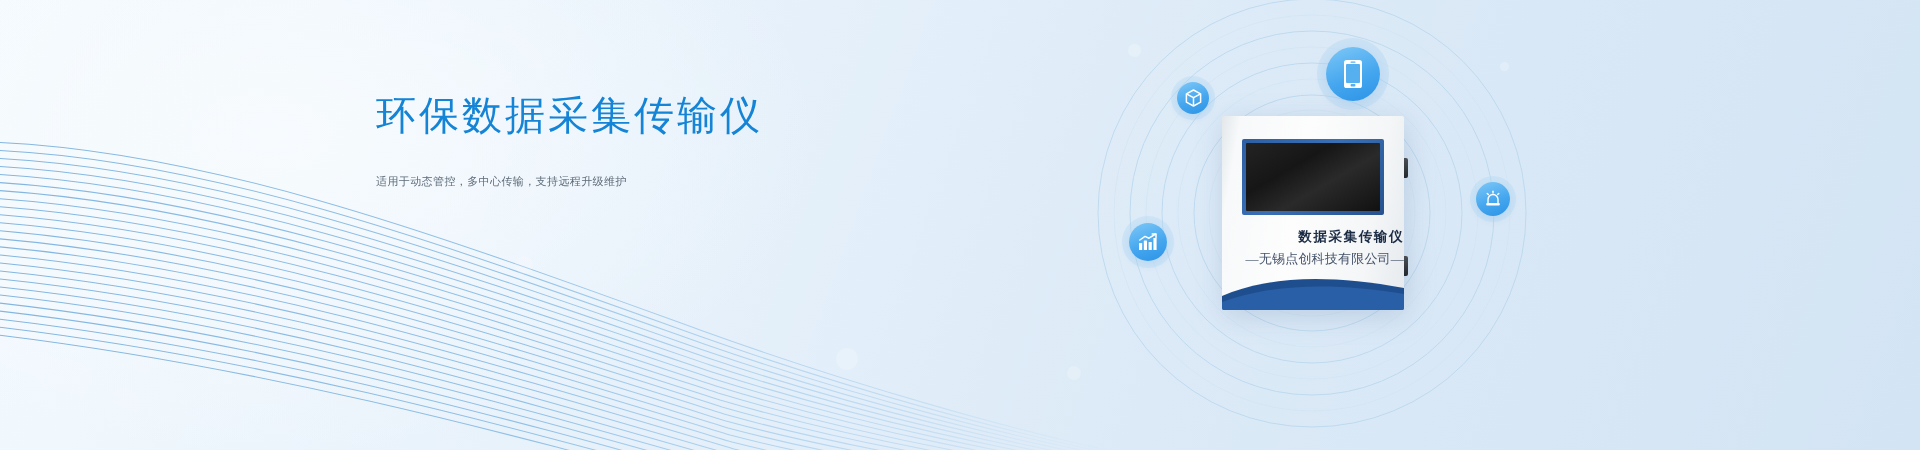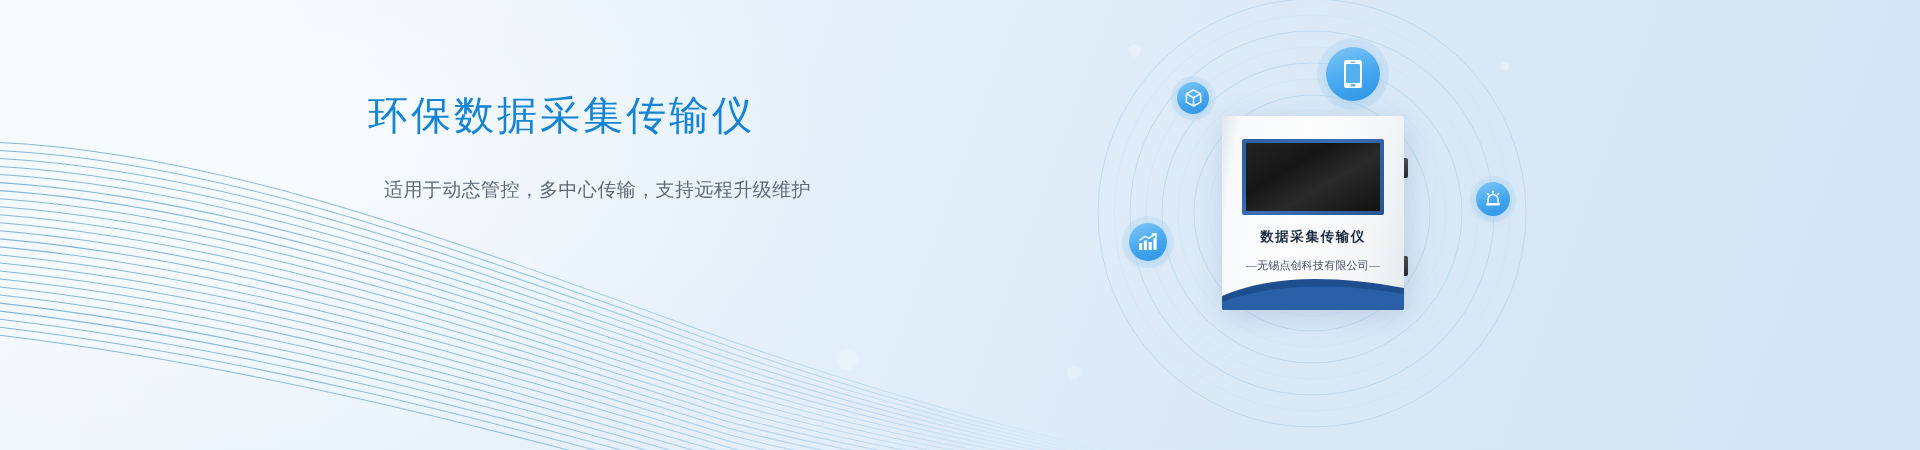--- a/index.html
+++ b/index.html
@@ -21,39 +21,38 @@
   }
 
   .bg-layer { position:absolute; inset:0; width:100%; height:100%; }
 
   
   .bokeh { position:absolute; border-radius:50%; background:rgba(255,255,255,.45); }
 
   
   #text-block {
     position:absolute;
-    left:368px; top:92px;
+    left:376px; top:92px;
     width:600px;
   }
   #page-title {
     font-size:40px;
     letter-spacing:3px;
     color:#1484d6;
     line-height:1.15;
     font-weight:400;
     white-space:nowrap;
   }
   #subtitle-list { margin-top:32px; }
   .subtitle-line {
-    font-size:19px;
+    font-size:11px;
     color:#5d6b78;
     line-height:2.08;
     letter-spacing:.4px;
     white-space:nowrap;
-    margin-left:16px;
   }
 
   
   #product-area {
     position:absolute;
     left:1080px; top:0;
     width:560px; height:450px;
   }
 
   
@@ -80,35 +79,35 @@
     padding:4px;
   }
   #device-screen {
     width:100%; height:100%;
     background:linear-gradient(150deg,#232323 0%,#161616 35%,#2a2a2a 60%,#111 100%);
     border-radius:1px;
   }
   #device-label {
     position:absolute;
     left:0; right:0; top:112px;
-    text-align:center;
+    text-align:right;
   }
   #device-label-main {
     font-family:"Liberation Serif","DejaVu Serif",serif;
     font-size:13.5px;
     font-weight:700;
     color:#1b2b44;
     letter-spacing:1.6px;
   }
   #device-label-sub {
     font-family:"Liberation Serif","DejaVu Serif",serif;
-    font-size:11px;
+    font-size:13px;
     color:#44526a;
     letter-spacing:.2px;
-    margin-top:12px;
+    margin-top:4px;
   }
   #device-wave { position:absolute; left:0; right:0; bottom:0; height:42px; }
   .device-hinge {
     position:absolute; right:-4px;
     width:7px; height:20px;
     background:linear-gradient(180deg,#4a4f55,#24282d);
     border-radius:2px;
   }
 
   

